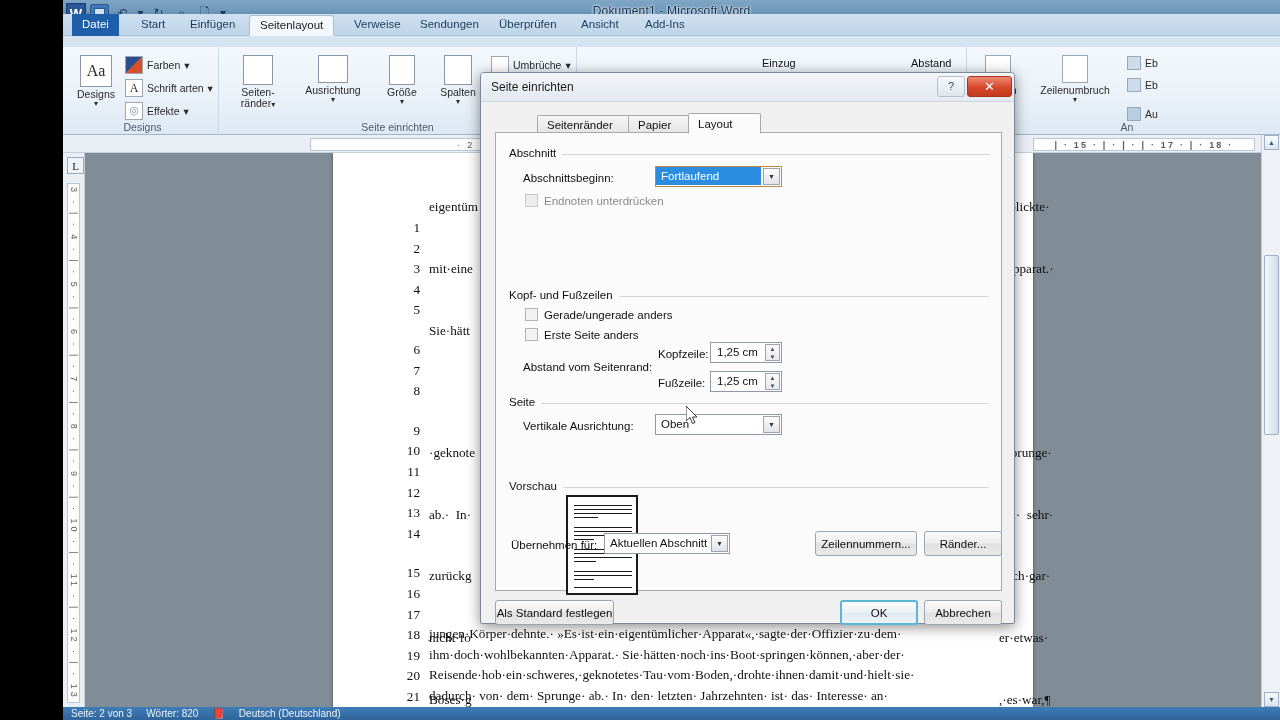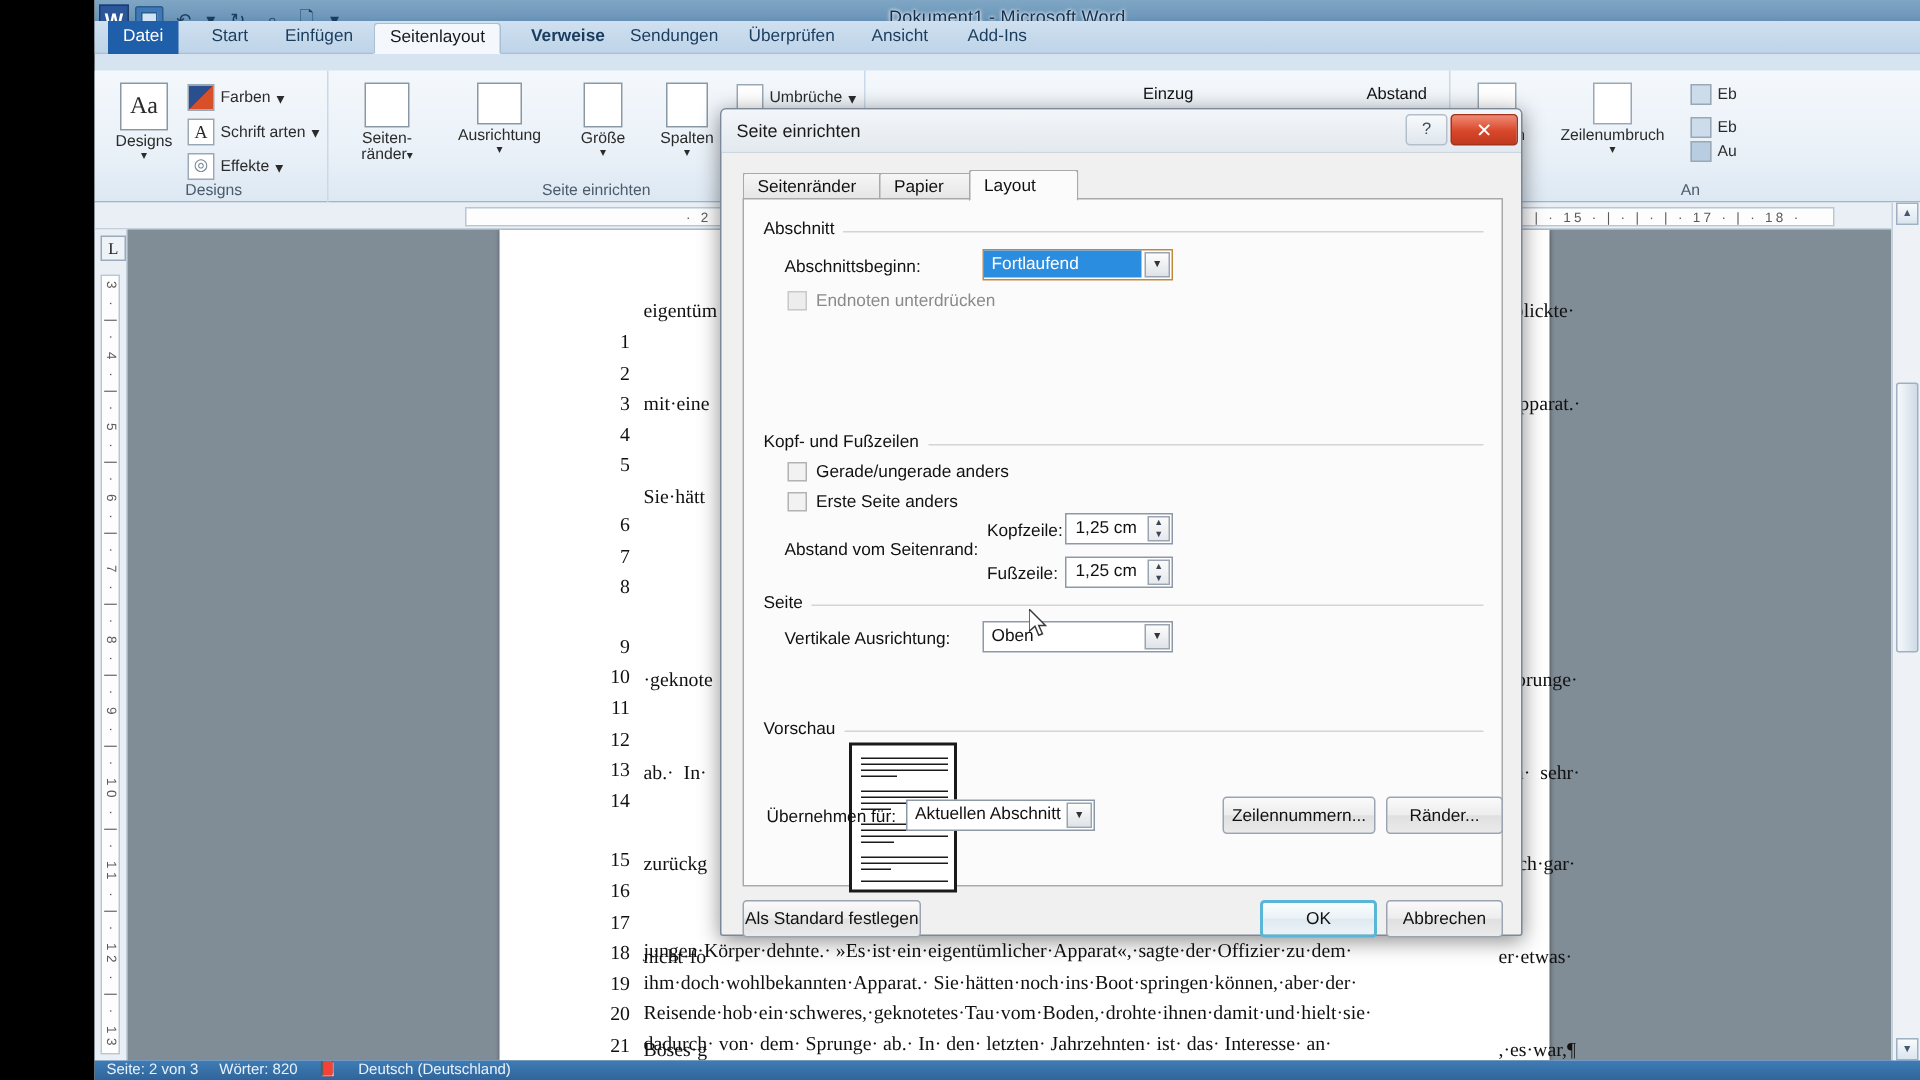--- a/index.html
+++ b/index.html
@@ -246,20 +246,21 @@
   .dlg-tabs {
     position: absolute; left: 14px; top: 40px; width: 507px; height: 20px;
   }
   .dtab {
     position: absolute; top: 2px; height: 19px;
     padding: 3px 27px 0 9px;
     background: linear-gradient(to bottom,#f6f6f6,#e4e4e4);
     border: 1px solid #a9a9a9; border-bottom: none;
     font-size: 11.5px; color: #111;
     border-radius: 2px 2px 0 0;
+    margin-left: 42px;
   }
   .dtab.sel {
     top: 0; height: 21px; padding-top: 4px;
     background: #fbfbfb; z-index: 3;
     border-bottom: 1px solid #fbfbfb;
   }
   .dlg-panel {
     position: absolute; left: 14px; top: 59px;
     width: 507px; height: 459px;
     background: #fbfbfb; border: 1px solid #a9a9a9;
@@ -352,21 +353,21 @@
         <div class="wbtn" style="width:10px">▾</div>
       </div>
       <div class="titlebar-text">Dokument1 - Microsoft Word</div>
     </div>
 
     <div class="tabstrip">
       <div class="tab file" style="left:9px;">Datei</div>
       <div class="tab" style="left:68px;">Start</div>
       <div class="tab" style="left:117px;">Einfügen</div>
       <div class="tab active" style="left:186px;">Seitenlayout</div>
-      <div class="tab" style="left:281px;font-weight:bold;">Verweise</div>
+      <div class="tab" style="left:281px;">Verweise</div>
       <div class="tab" style="left:347px;">Sendungen</div>
       <div class="tab" style="left:426px;">Überprüfen</div>
       <div class="tab" style="left:508px;">Ansicht</div>
       <div class="tab" style="left:572px;">Add-Ins</div>
     </div>
 
     <div class="ribbon">
 
       <div class="rgroup" style="left:4px; width:152px;">
         <div class="bigbtn" style="left:6px; top:8px; width:46px;">
@@ -459,31 +460,31 @@
           <div style="font-size:8px;">▾</div>
         </div>
         <div class="smallbtn" style="left:160px; top:9px;">
           <span class="icbox" style="width:14px;height:14px;background:#cddcea"></span>
           <span>Eb</span>
         </div>
         <div class="smallbtn" style="left:160px; top:31px;">
           <span class="icbox" style="width:14px;height:14px;background:#cddcea"></span>
           <span>Eb</span>
         </div>
-        <div class="smallbtn" style="left:160px; top:47px;text-align:right;">
+        <div class="smallbtn" style="left:160px; top:60px;text-align:right;">
           <span class="icbox" style="width:14px;height:14px;background:#b9cde2"></span>
           <span>Au</span>
         </div>
         <div class="rgroup-title" style="left:130px;width:60px;">An</div>
       </div>
     </div>
 
     <div class="hruler">
       <div class="hruler-track" style="left:247px; width:420px;">·  2  ·  |  ·  |  ·  1  ·  |  ·  |  ·</div>
-      <div class="hruler-track" style="left:938px; width:222px;">|  ·  15  ·  |  ·  |  ·  |  ·  17  ·  |  ·  18  ·</div>
+      <div class="hruler-track" style="left:970px; width:222px;font-weight:bold;">|  ·  15  ·  |  ·  |  ·  |  ·  17  ·  |  ·  18  ·</div>
     </div>
 
     <div class="vruler">
       <div class="tabsel">L</div>
       <div class="vruler-track">3  · | ·  4  · | ·  5  · | ·  6  · | ·  7  · | ·  8  · | ·  9  · | · 10 · | · 11 · | · 12 · | · 13 · | · 14 · | · 15 ·</div>
     </div>
 
     <div class="canvas">
       <div class="page">
 

